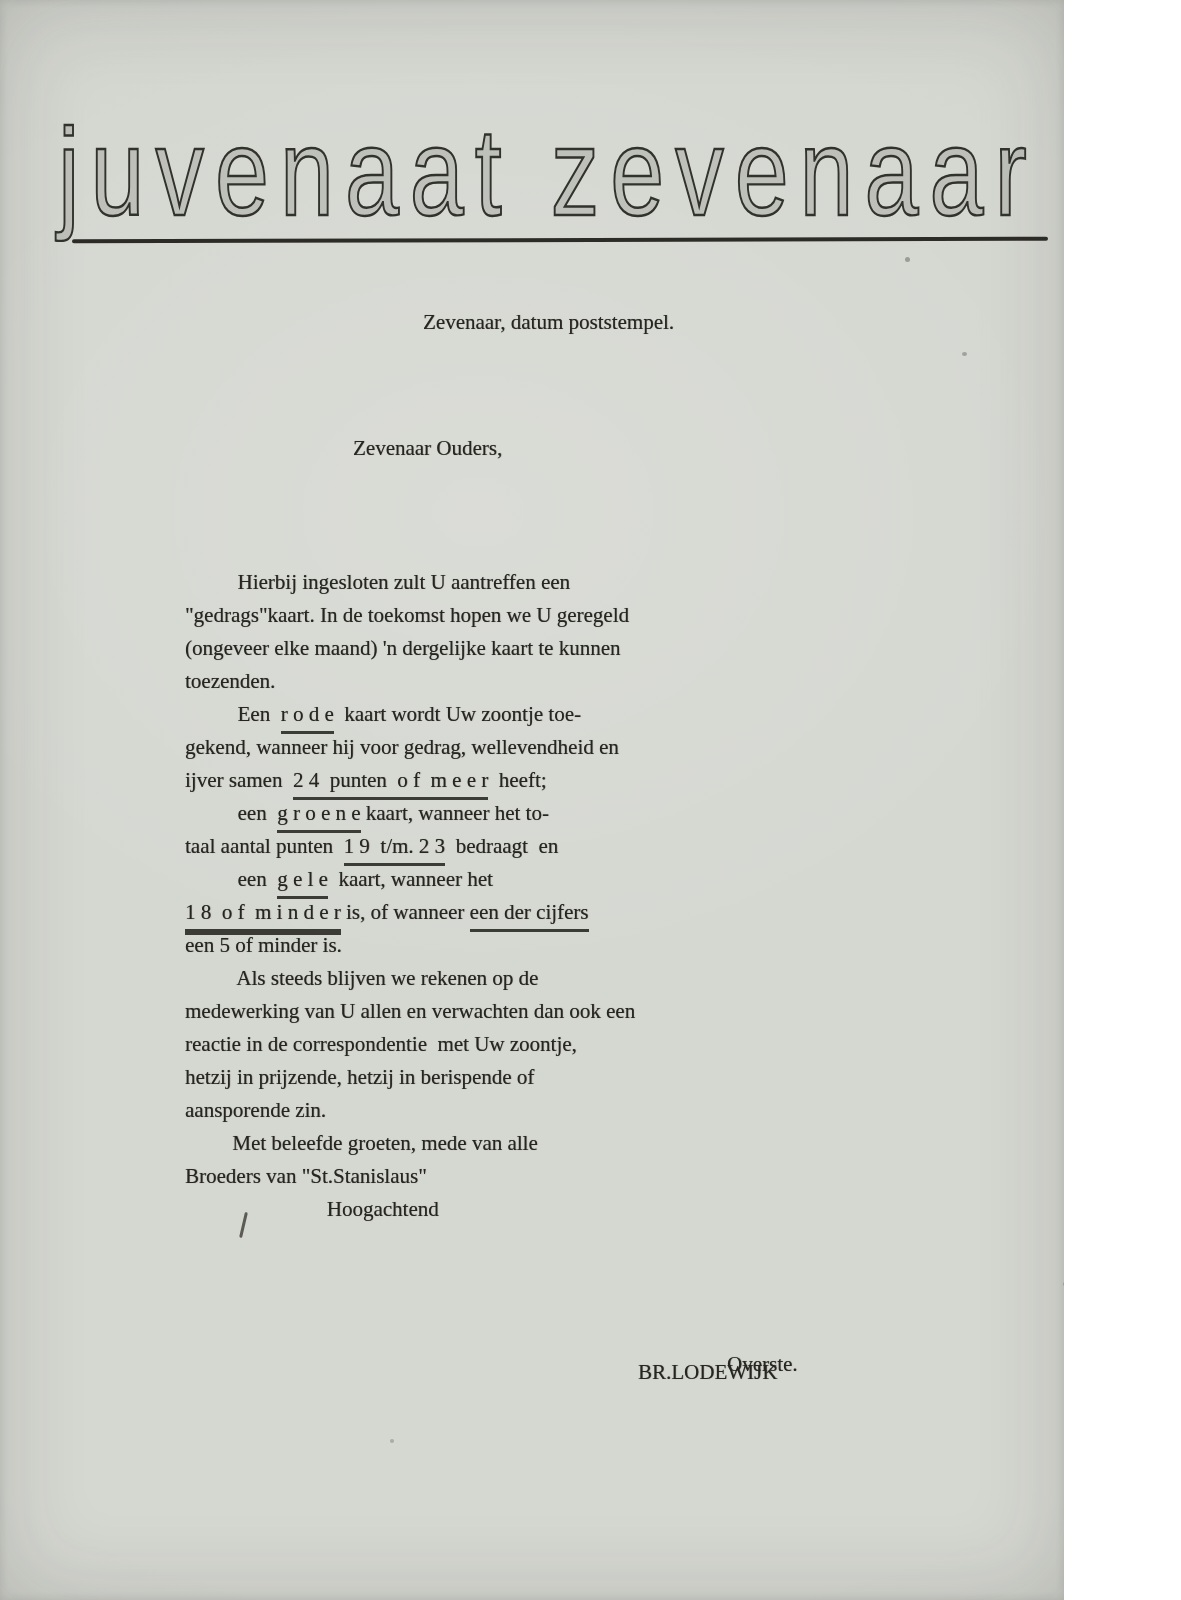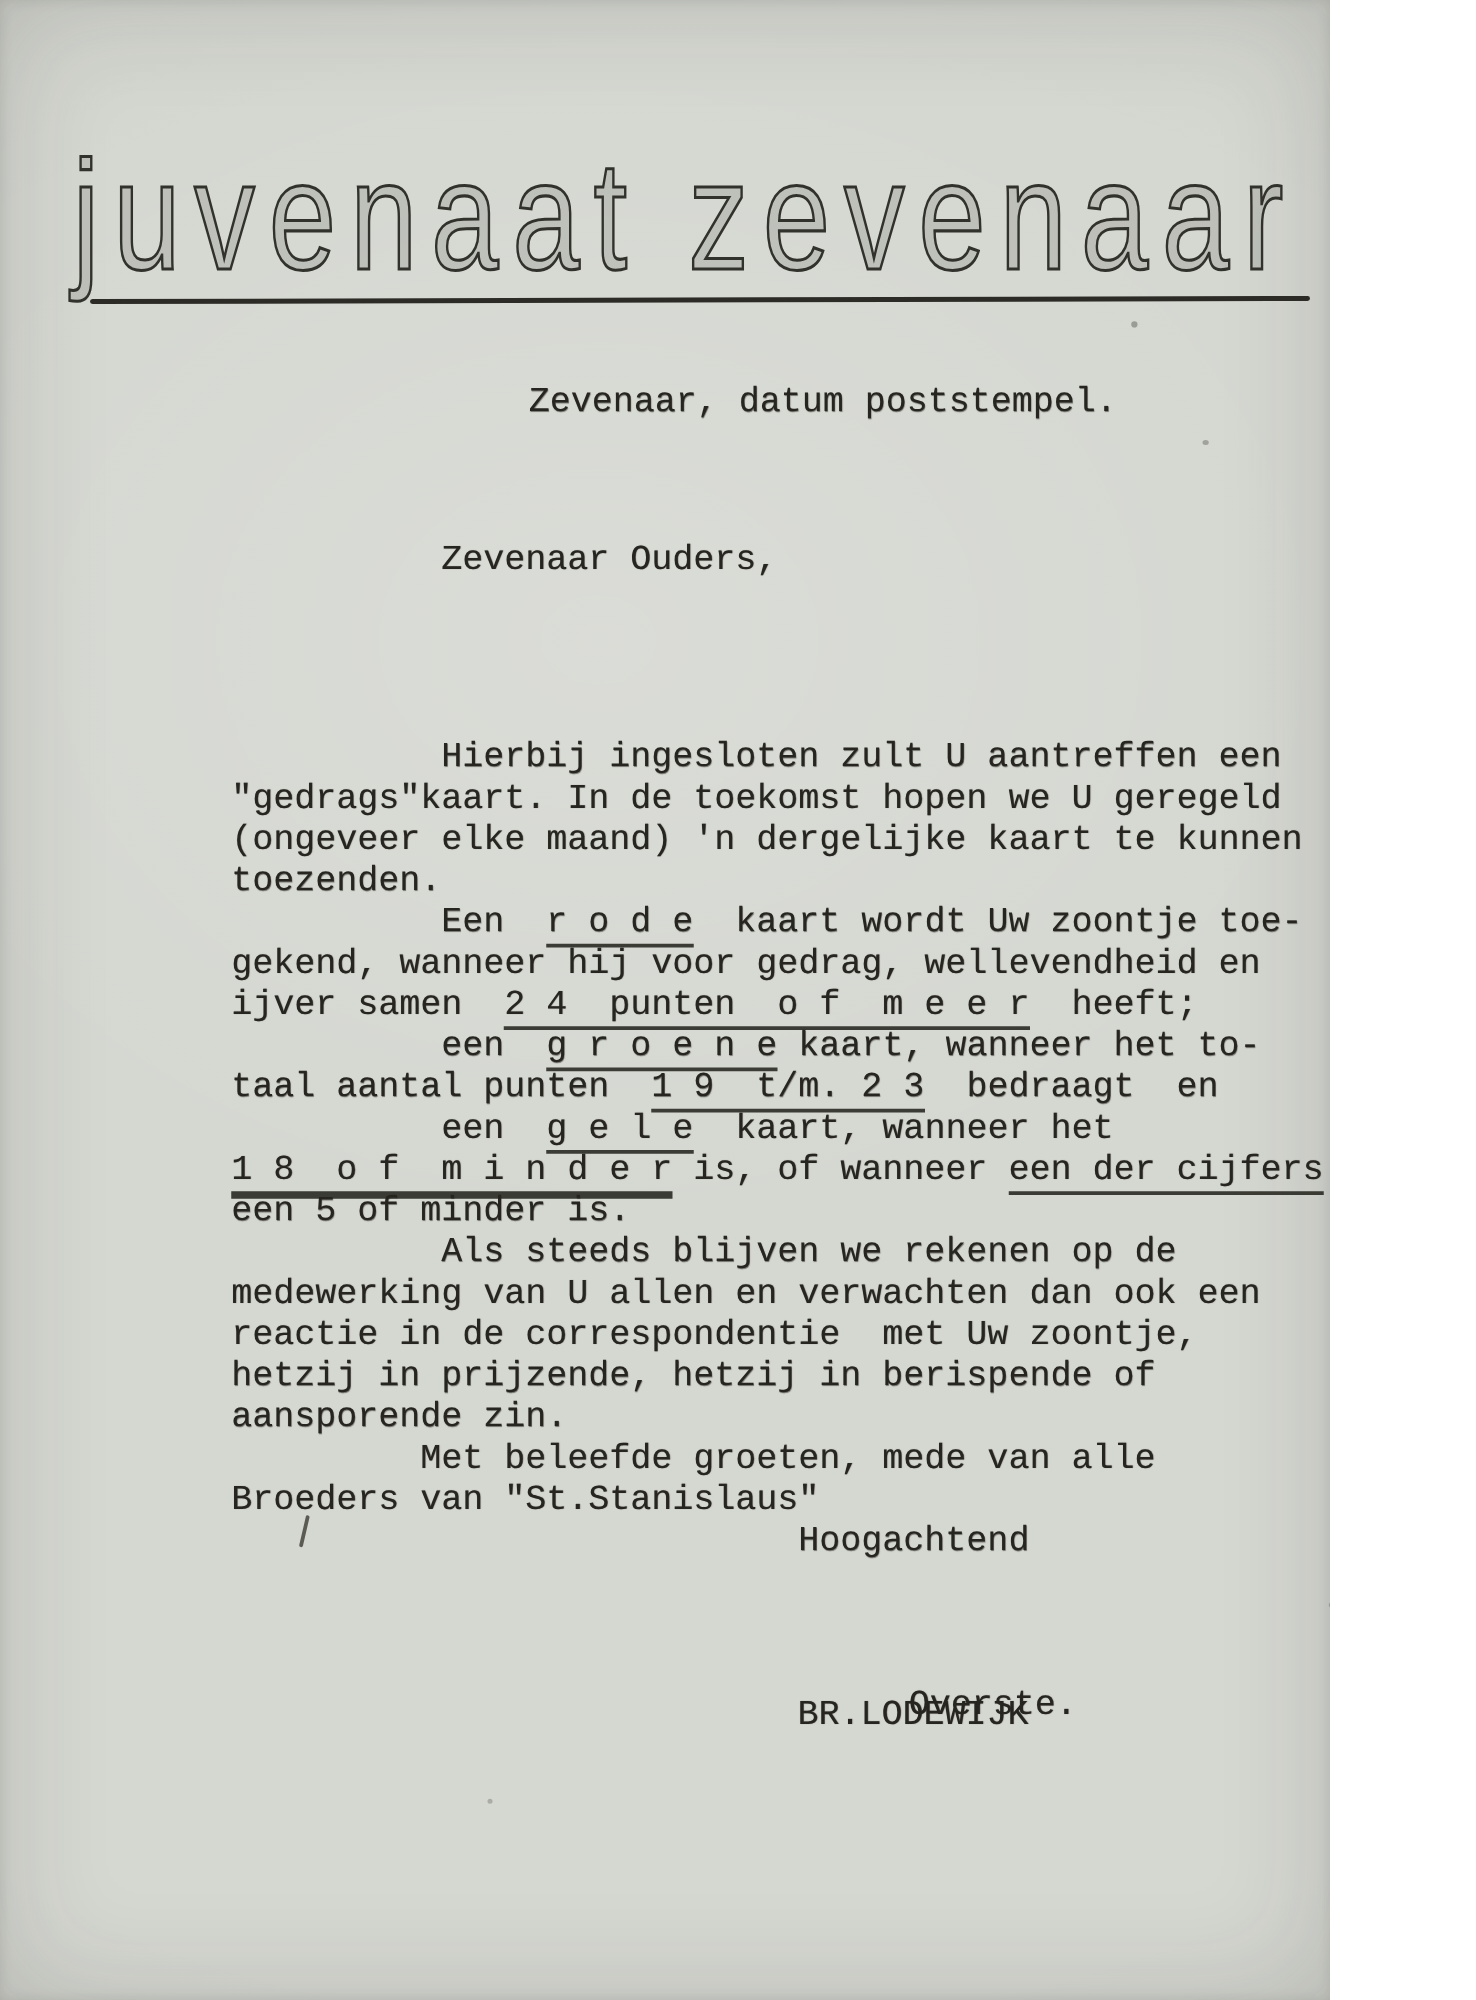--- a/index.html
+++ b/index.html
@@ -42,28 +42,29 @@
     left: 14px;
     top: 128px;
     width: 976px;
     height: 4px;
     background: #2c2b26;
     border-radius: 2px;
     transform: rotate(-0.15deg);
   }
   
   .typed {
-    font-size: 28px;
+    font-size: 21px;
     line-height: 33px;
     white-space: pre;
     text-shadow: 0.4px 0.4px 0.7px rgba(38,37,31,0.55);
+    font-family: Liberation Serif, serif;
   }
   .dateline  { position: absolute; left: 423px; top: 306px; }
   .salutation{ position: absolute; left: 353px; top: 432px; }
-  .letter-body { position: absolute; left: 185px; top: 590px; }
+  .letter-body { position: absolute; left: 185px; top: 566px; }
   .line { height: 33px; }
   .u {
     display: inline-block;
     border-bottom: 3px solid rgba(38,37,31,0.88);
   }
   .u2 { position: relative; }
   .u2::after {
     content: "";
     position: absolute;
     left: 0;

